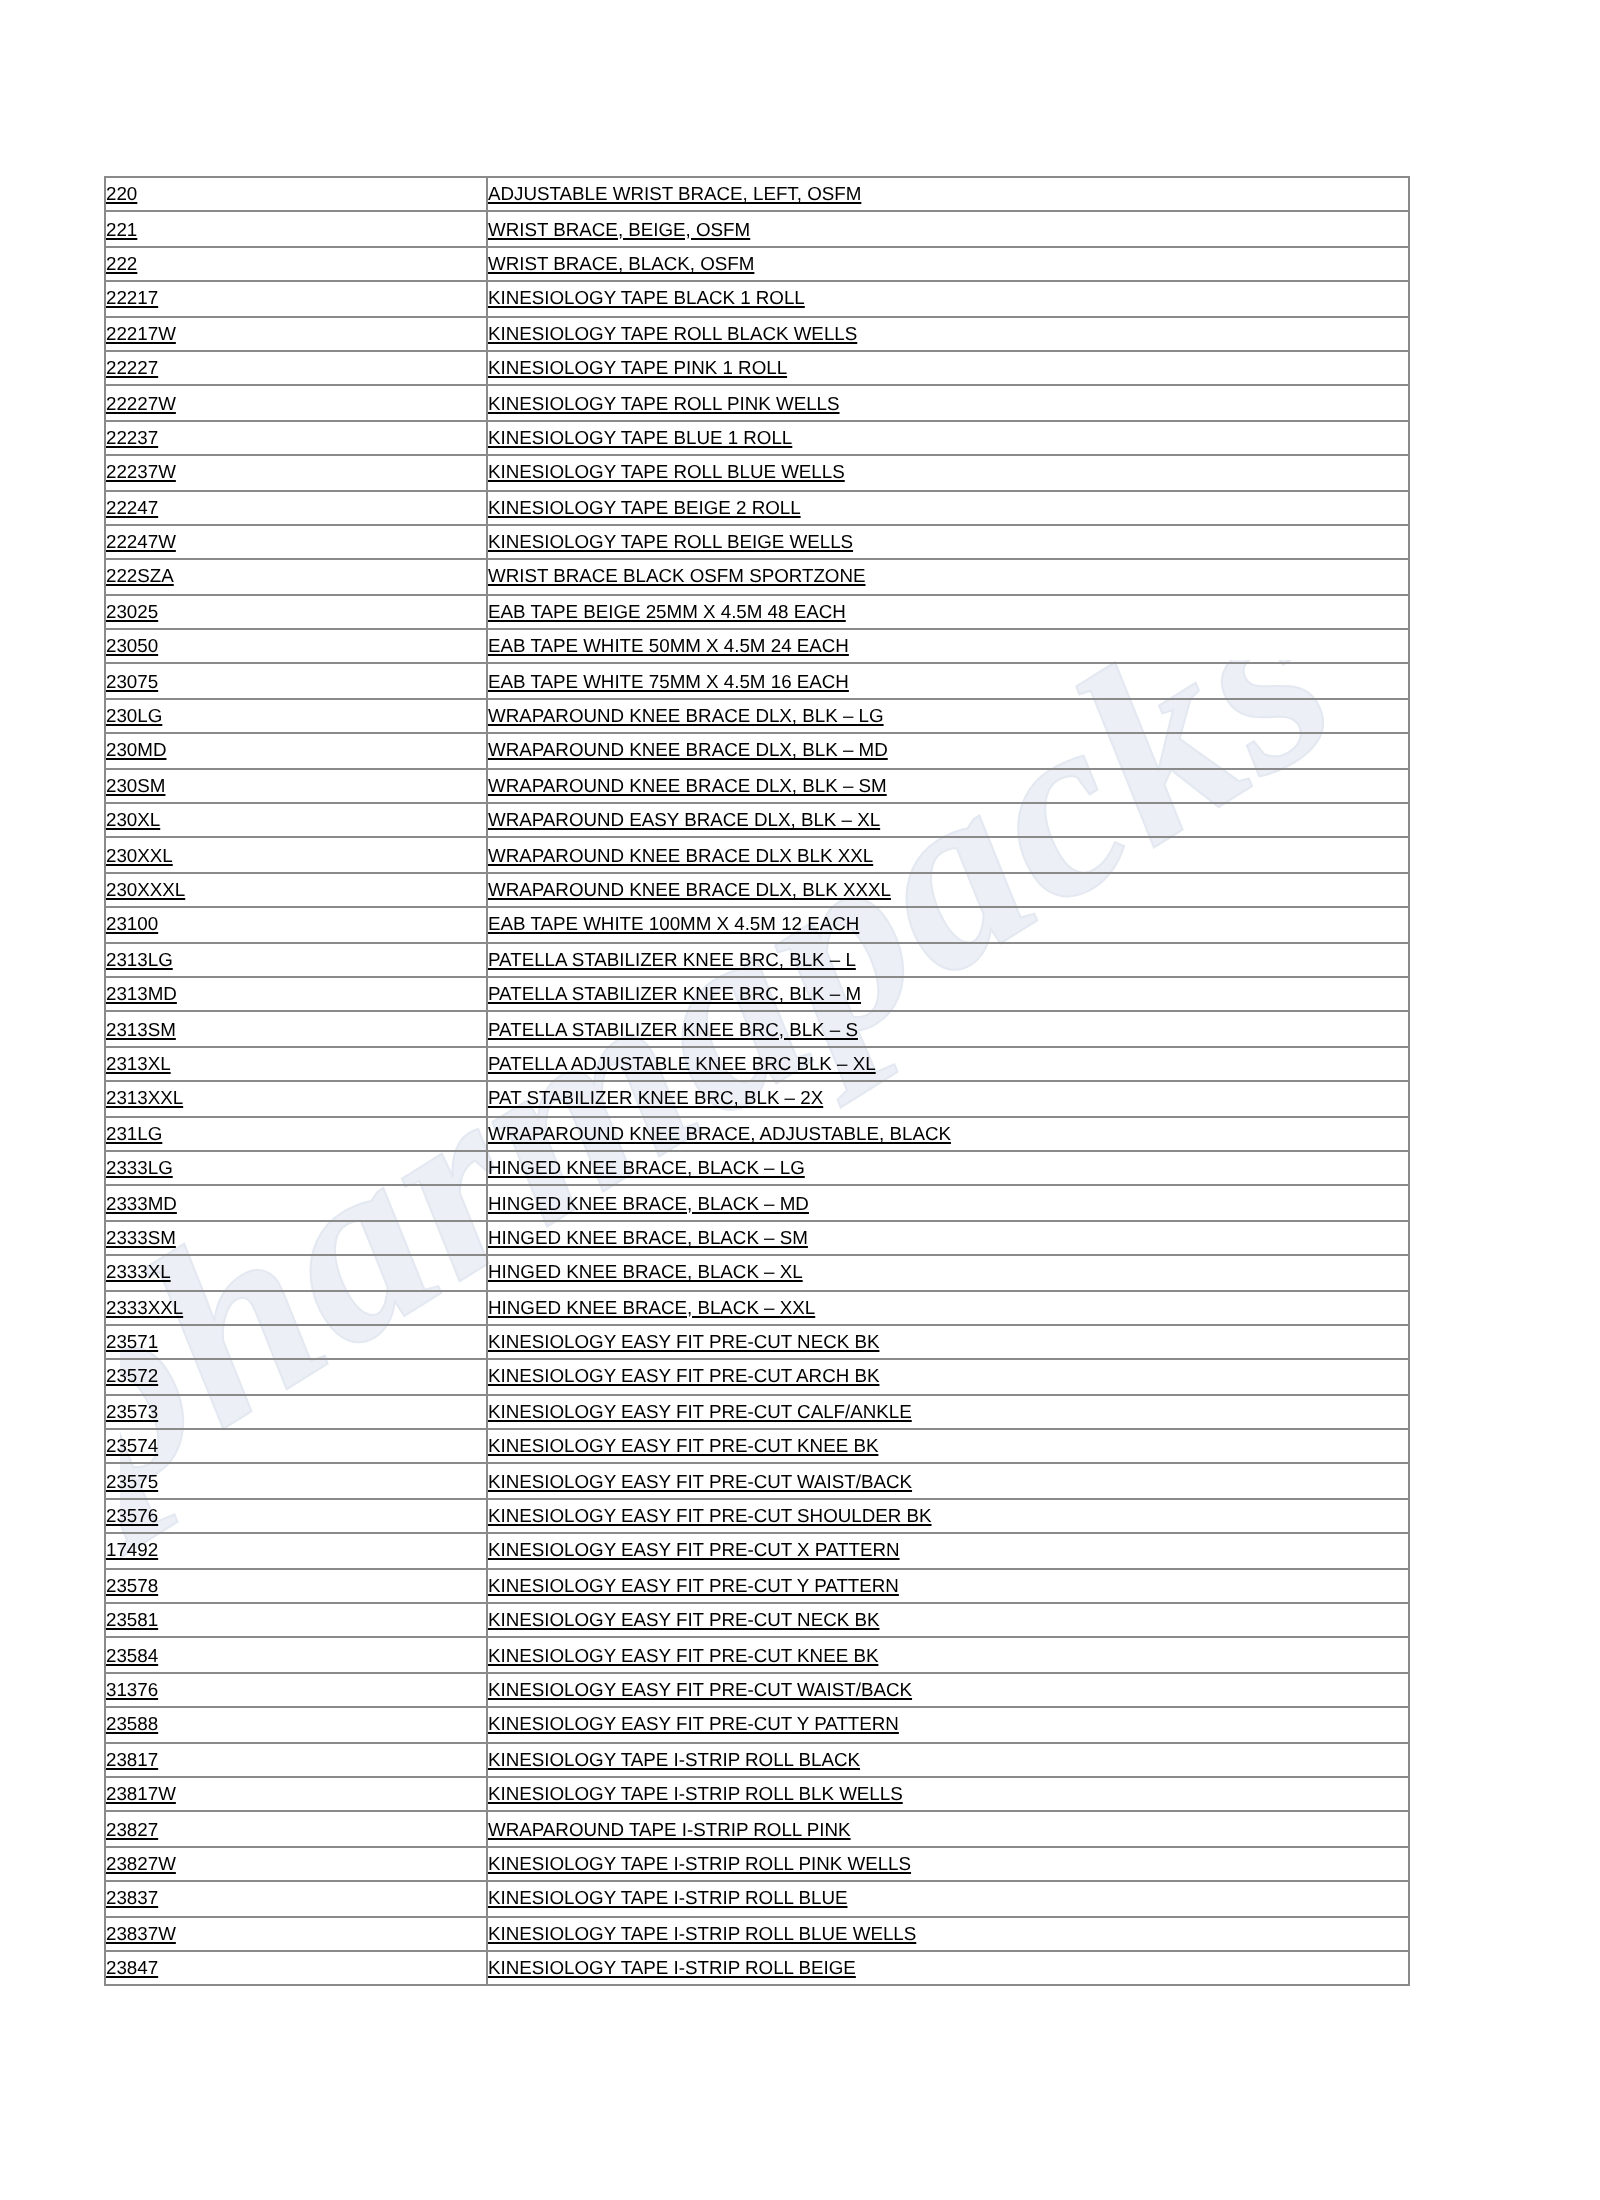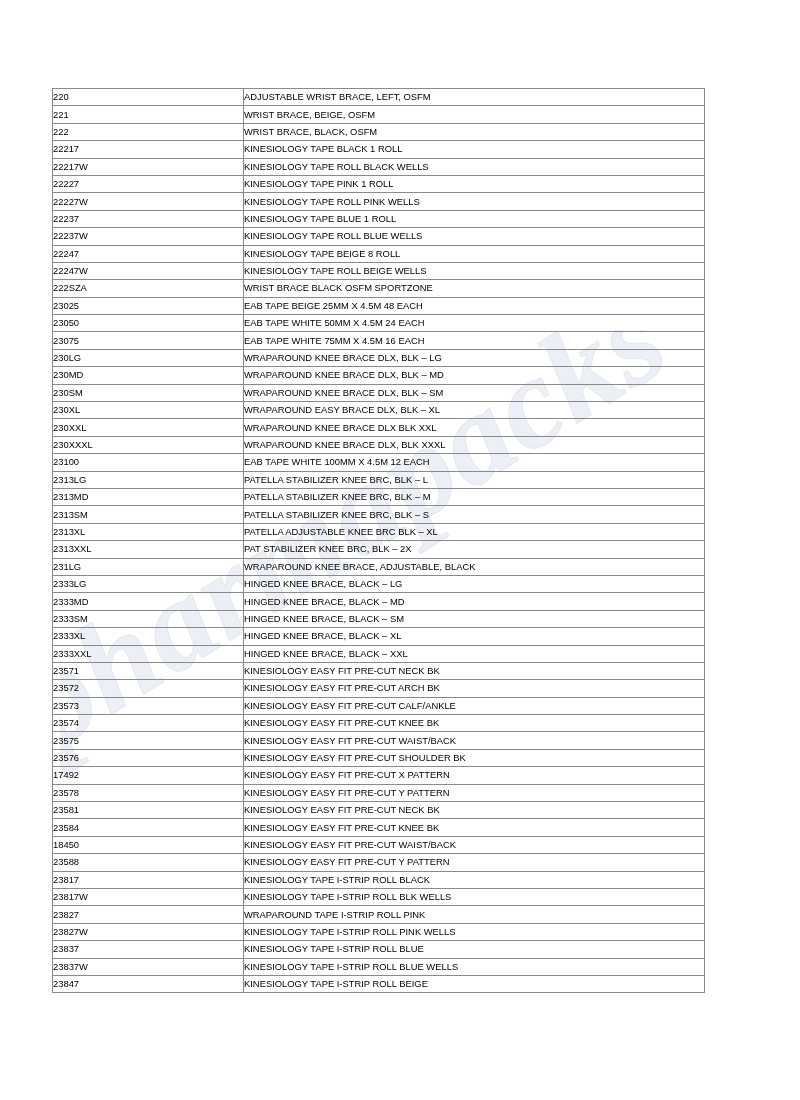--- a/index.html
+++ b/index.html
@@ -58,20 +58,21 @@
     top: 88px;
     width: 650px;
     z-index: 2;
   }
 
   table.items {
     border-collapse: collapse;
     width: 650px;
     table-layout: fixed;
     background: transparent;
+    text-decoration: underline;
   }
   table.items td {
     border: 1px solid #8a8a8a;
     height: 16.4px;
     padding: 0 0 0 0;
     font-size: 9.4px;
     line-height: 16px;
     vertical-align: middle;
     white-space: nowrap;
     overflow: hidden;
@@ -129,21 +130,21 @@
           <tr>
             <td class="code">22237</td>
             <td class="desc">KINESIOLOGY TAPE BLUE 1 ROLL</td>
           </tr>
           <tr>
             <td class="code">22237W</td>
             <td class="desc">KINESIOLOGY TAPE ROLL BLUE WELLS</td>
           </tr>
           <tr>
             <td class="code">22247</td>
-            <td class="desc">KINESIOLOGY TAPE BEIGE 8 ROLL</td>
+            <td class="desc">KINESIOLOGY TAPE BEIGE 2 ROLL</td>
           </tr>
           <tr>
             <td class="code">22247W</td>
             <td class="desc">KINESIOLOGY TAPE ROLL BEIGE WELLS</td>
           </tr>
           <tr>
             <td class="code">222SZA</td>
             <td class="desc">WRIST BRACE BLACK OSFM SPORTZONE</td>
           </tr>
           <tr>
@@ -264,21 +265,21 @@
           </tr>
           <tr>
             <td class="code">23581</td>
             <td class="desc">KINESIOLOGY EASY FIT PRE-CUT NECK BK</td>
           </tr>
           <tr>
             <td class="code">23584</td>
             <td class="desc">KINESIOLOGY EASY FIT PRE-CUT KNEE BK</td>
           </tr>
           <tr>
-            <td class="code">18450</td>
+            <td class="code">31376</td>
             <td class="desc">KINESIOLOGY EASY FIT PRE-CUT WAIST/BACK</td>
           </tr>
           <tr>
             <td class="code">23588</td>
             <td class="desc">KINESIOLOGY EASY FIT PRE-CUT Y PATTERN</td>
           </tr>
           <tr>
             <td class="code">23817</td>
             <td class="desc">KINESIOLOGY TAPE I-STRIP ROLL BLACK</td>
           </tr>

